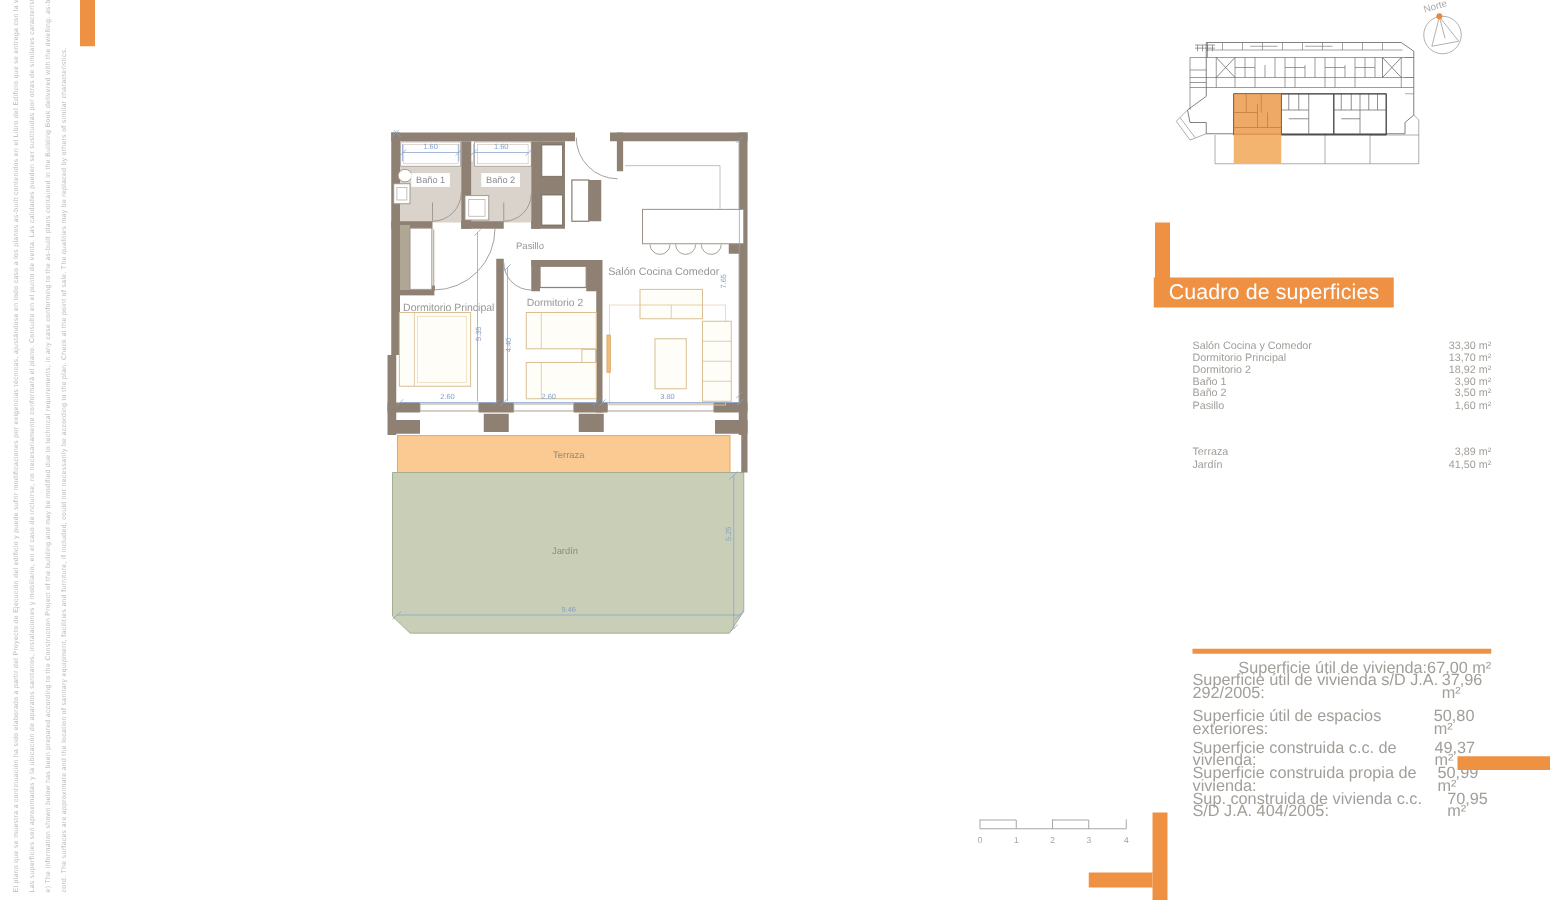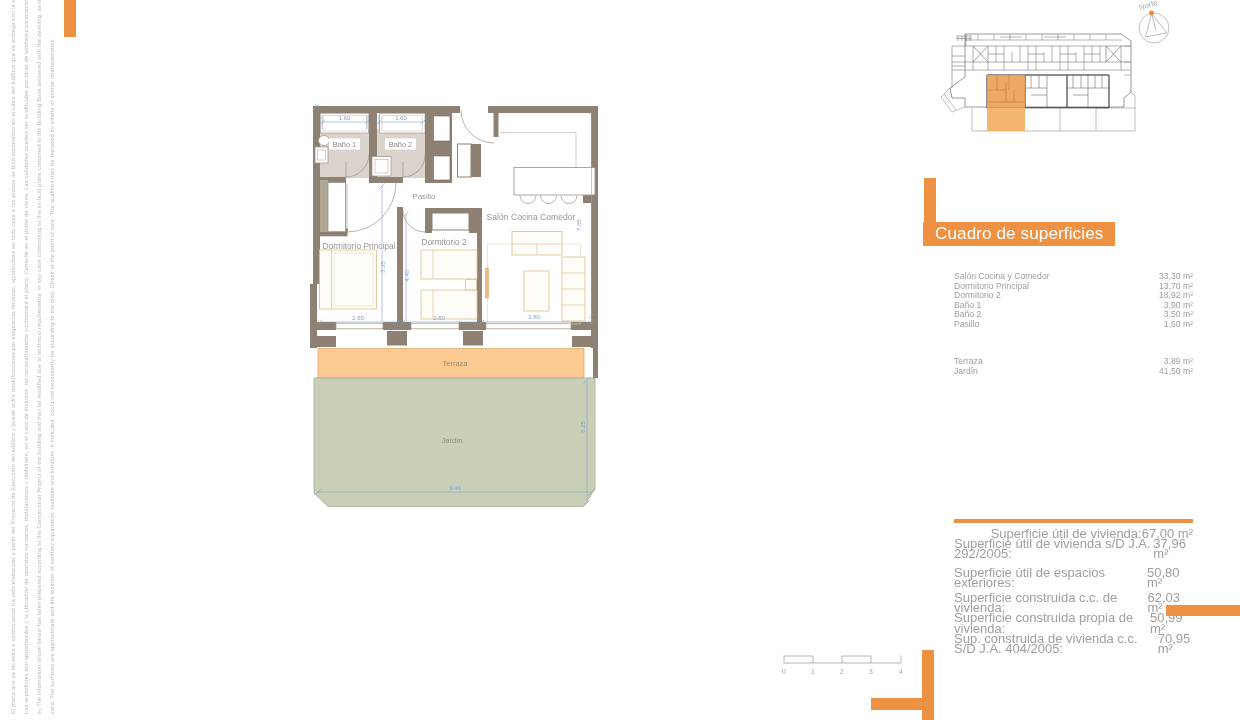--- a/index.html
+++ b/index.html
@@ -309,21 +309,21 @@
         <span>37,96 m²</span>
       </div>
 <div style="height:8px"></div>
 <div class="row2">
         <span>Superficie útil de espacios exteriores:</span>
         <span>50,80 m²</span>
       </div>
 <div style="height:5px"></div>
 <div class="row2">
         <span>Superficie construida c.c. de vivienda:</span>
-        <span>62,03 m²</span>
+        <span>49,37 m²</span>
       </div>
 <div class="row2">
         <span>Superficie construida propia de vivienda:</span>
         <span>50,99 m²</span>
       </div>
 <div class="row2">
         <span>Sup. construida de vivienda c.c. S/D J.A. 404/2005:</span>
         <span>70,95 m²</span>
       </div>
 </div>

